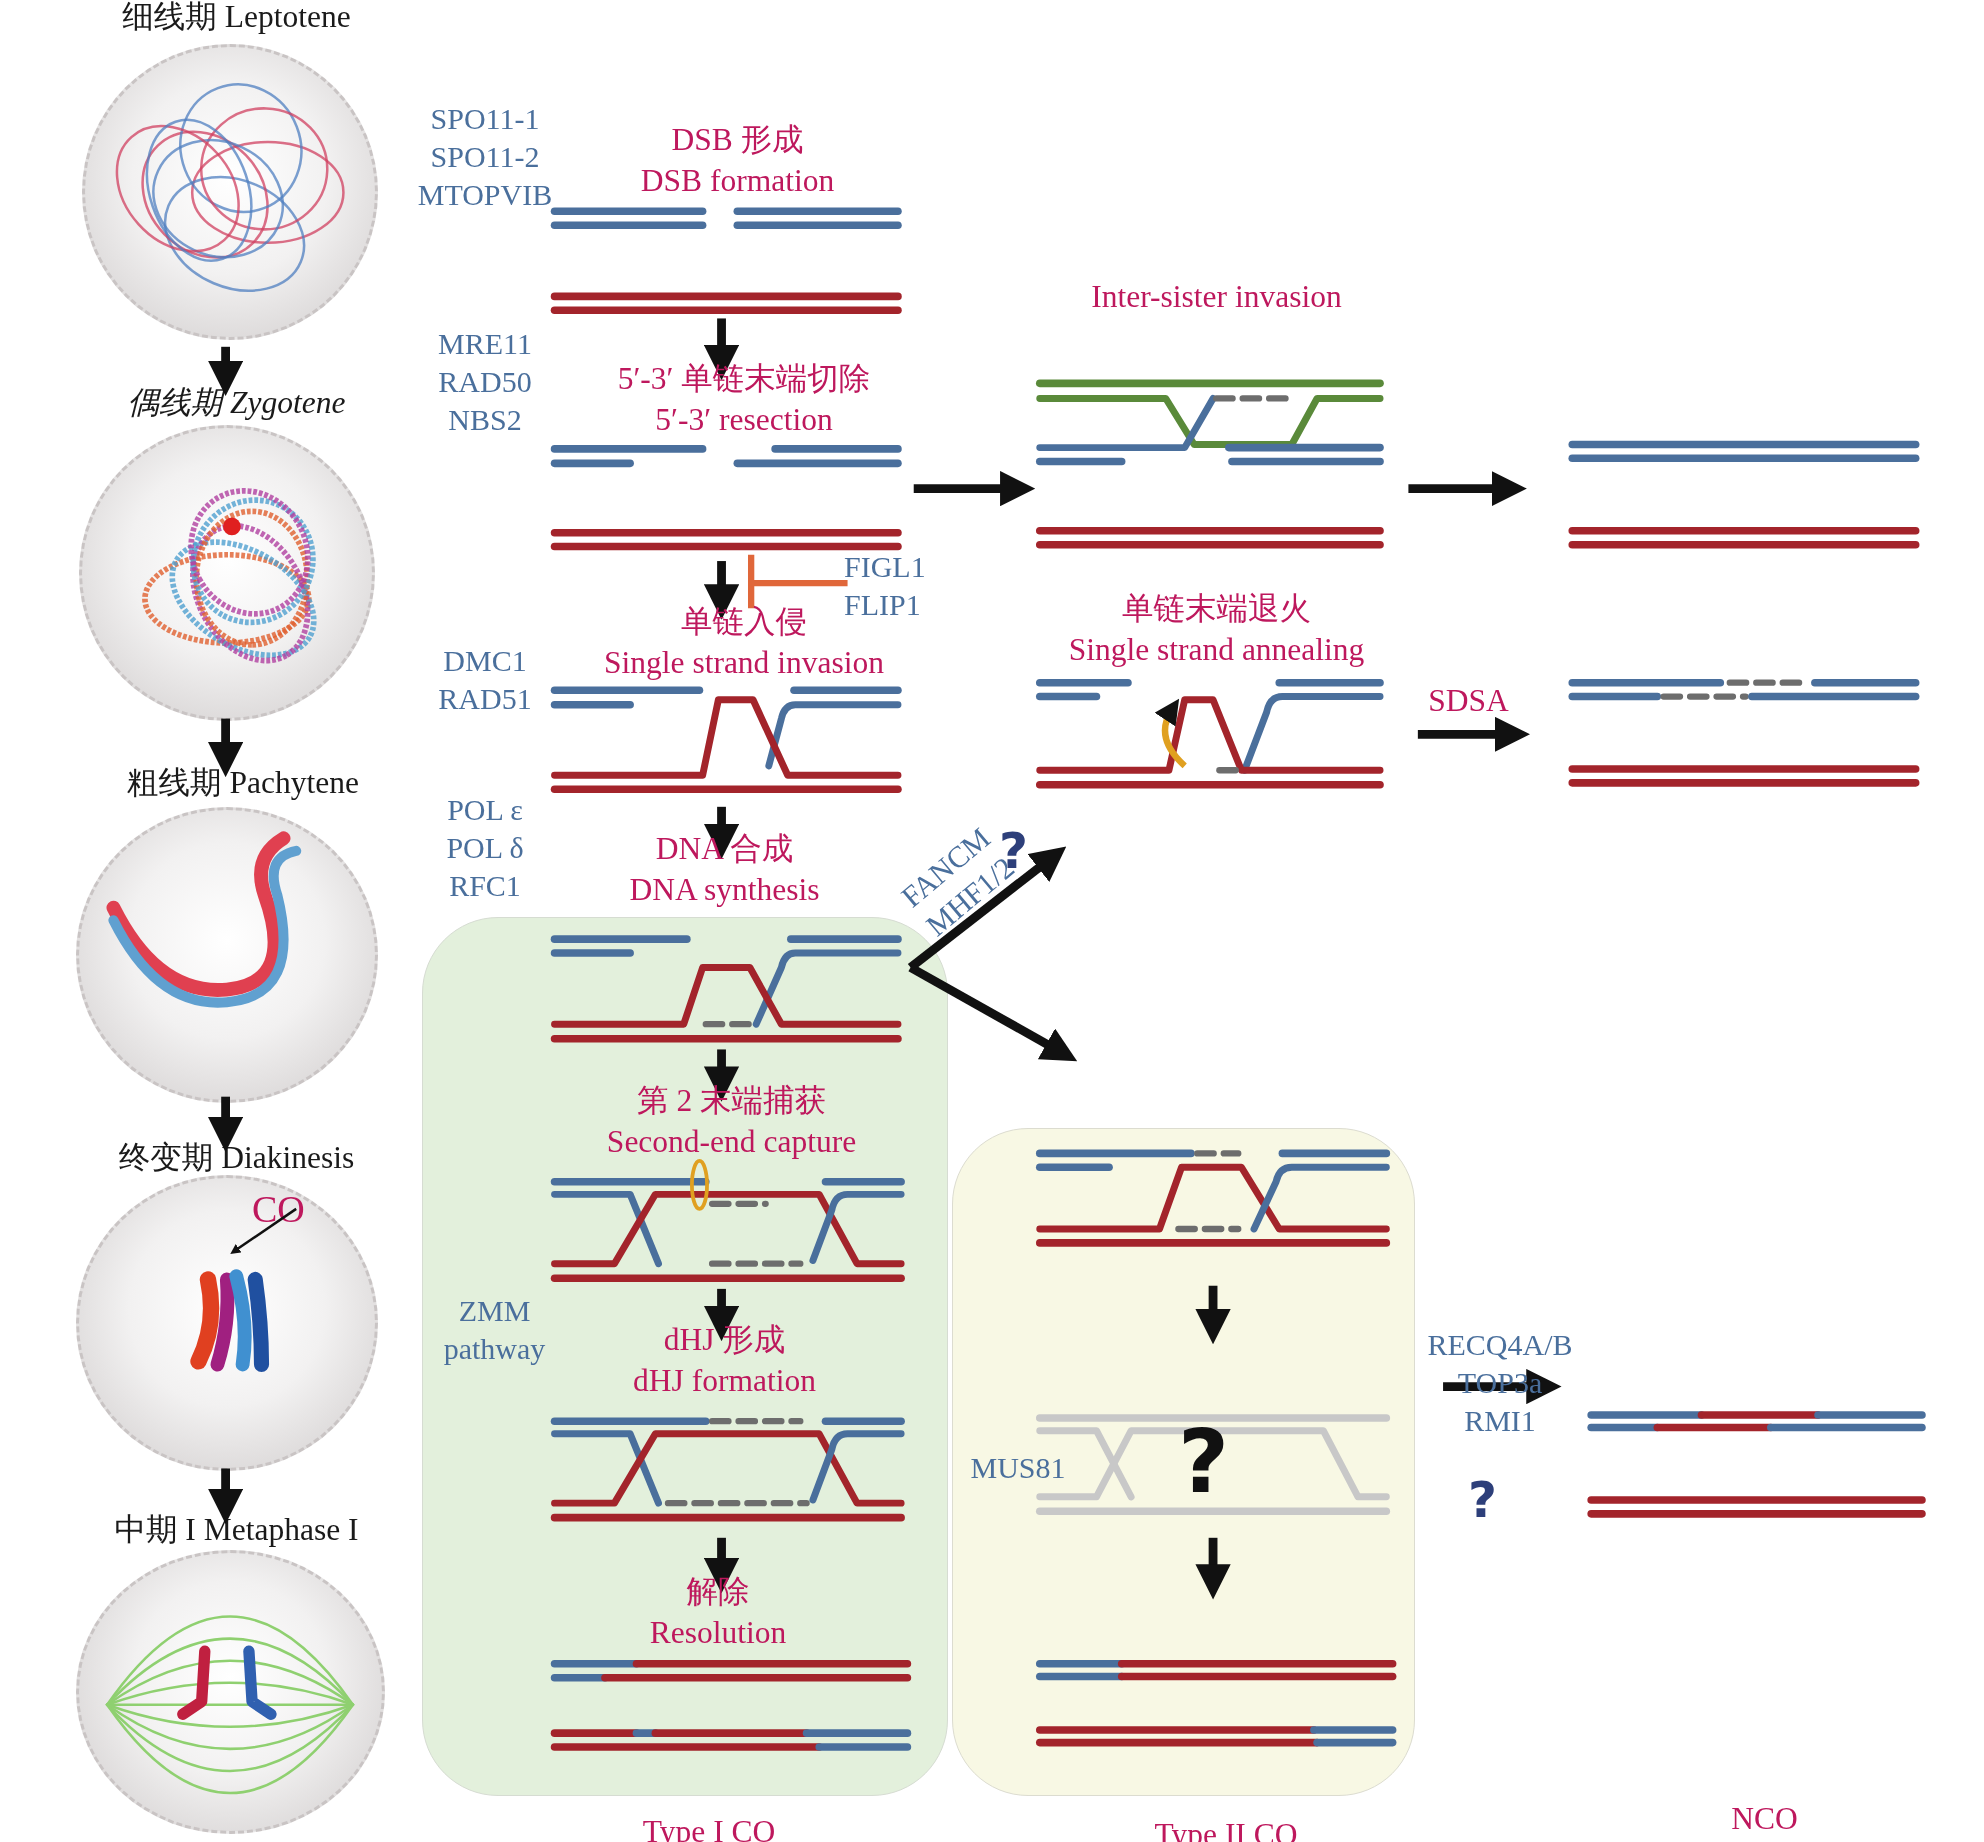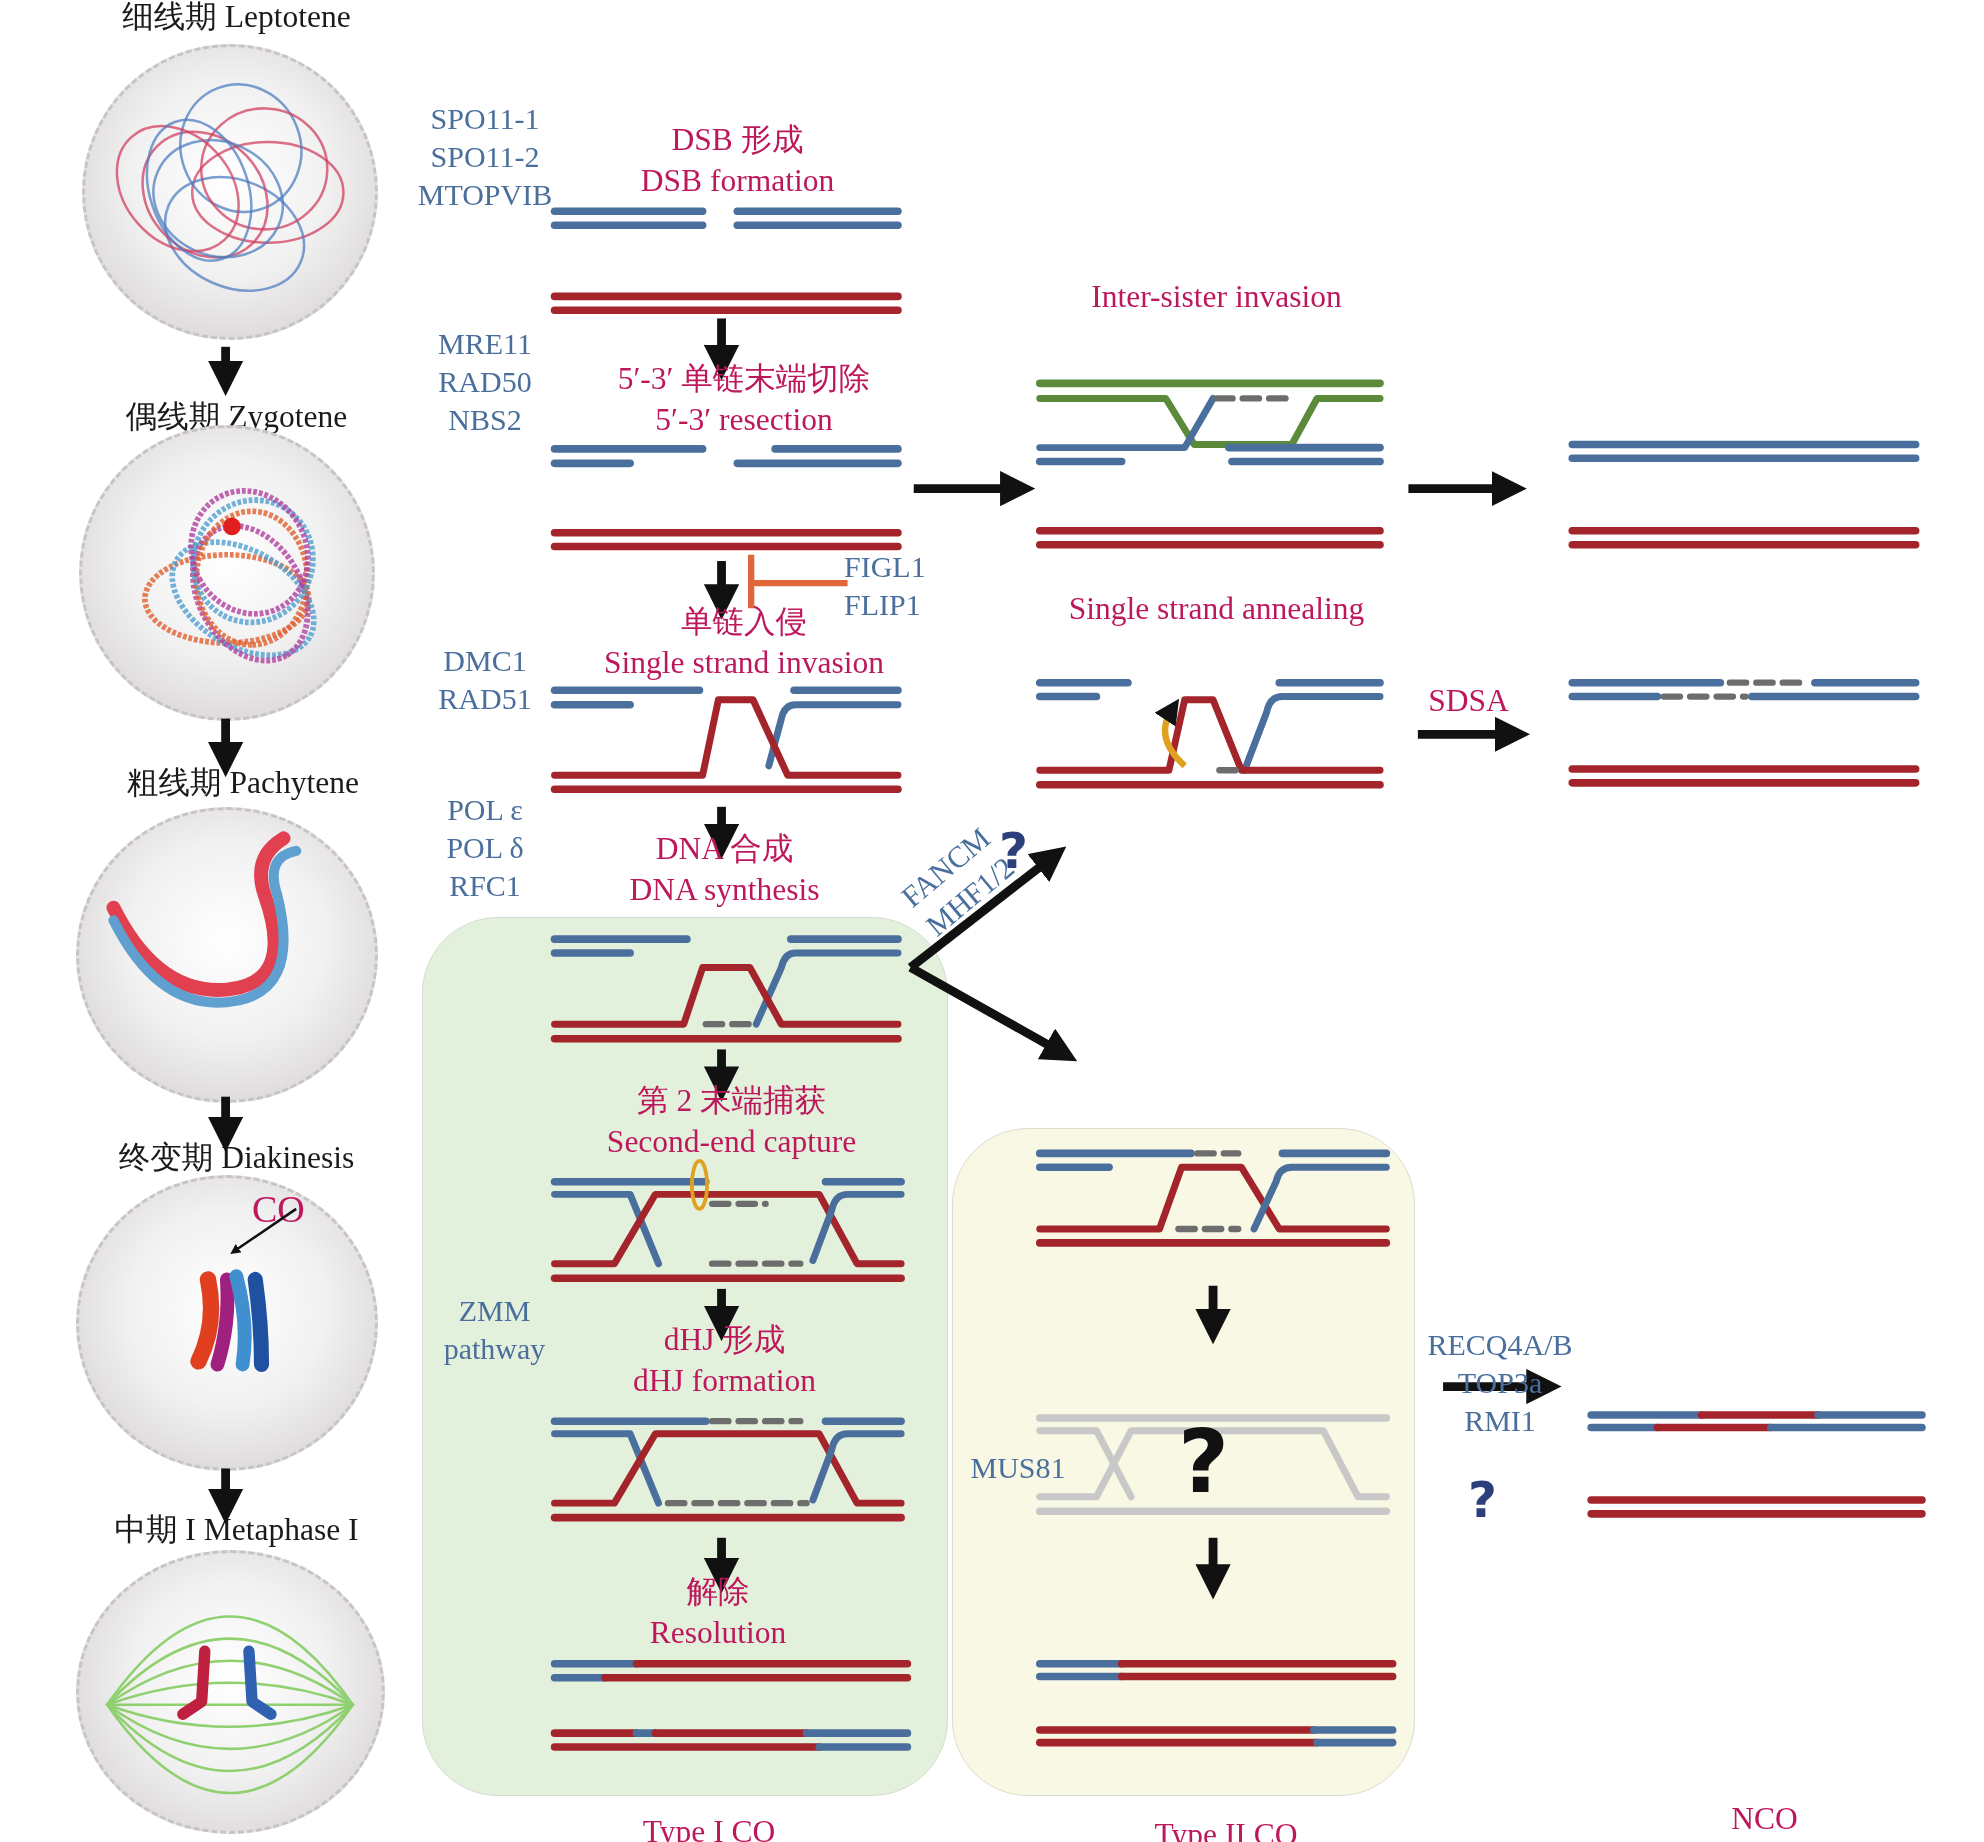--- a/index.html
+++ b/index.html
@@ -12,21 +12,21 @@
   svg{position:absolute;left:0;top:0;overflow:visible;}
 </style>
 </head>
 <body>
 
 <div class="stage" style="left:38px;top:-3.8px;width:397px;">
   <span>细线期</span> <span>Leptotene</span>
 </div>
 <div class="cell" style="left:82px;top:44px;width:296px;height:296px;"></div>
 
-<div class="stage" style="left:38px;top:396px;width:397px;">
+<div class="stage" style="left:38px;top:382px;width:397px;font-style:italic;">
   <span>偶线期</span> <span>Zygotene</span>
 </div>
 <div class="cell" style="left:79px;top:425px;width:296px;height:296px;"></div>
 
 <div class="stage" style="left:38px;top:762px;width:410px;">
   <span>粗线期</span> <span>Pachytene</span>
 </div>
 <div class="cell" style="left:76px;top:807px;width:302px;height:296px;"></div>
 
 <div class="stage" style="left:38px;top:1137px;width:397px;">
@@ -271,20 +271,21 @@
 </div>
 <div class="lbl" style="left:592px;top:1572px;width:252px;">
   <div>解除</div>
   <div>Resolution</div>
 </div>
 
 <div class="lbl" style="left:1021px;top:277px;width:391px;">
   <div>Inter-sister invasion</div>
 </div>
 <div class="lbl" style="left:1021px;top:589px;width:391px;">
+  <div>单链末端退火</div>
   <div>Single strand annealing</div>
 </div>
 <div class="lbl" style="left:1418px;top:681px;width:101px;">SDSA</div>
 
 <div class="prot" style="left:876px;top:844px;width:164px;transform:rotate(-40deg);transform-origin:center;">
   <div>FANCM</div>
   <div>MHF1/2</div>
 </div>
 <div class="lbl" style="left:999px;top:819px;font-size:50px;color:#2d3f7a;font-family:'DejaVu Sans',sans-serif;font-weight:bold;">?</div>
 

